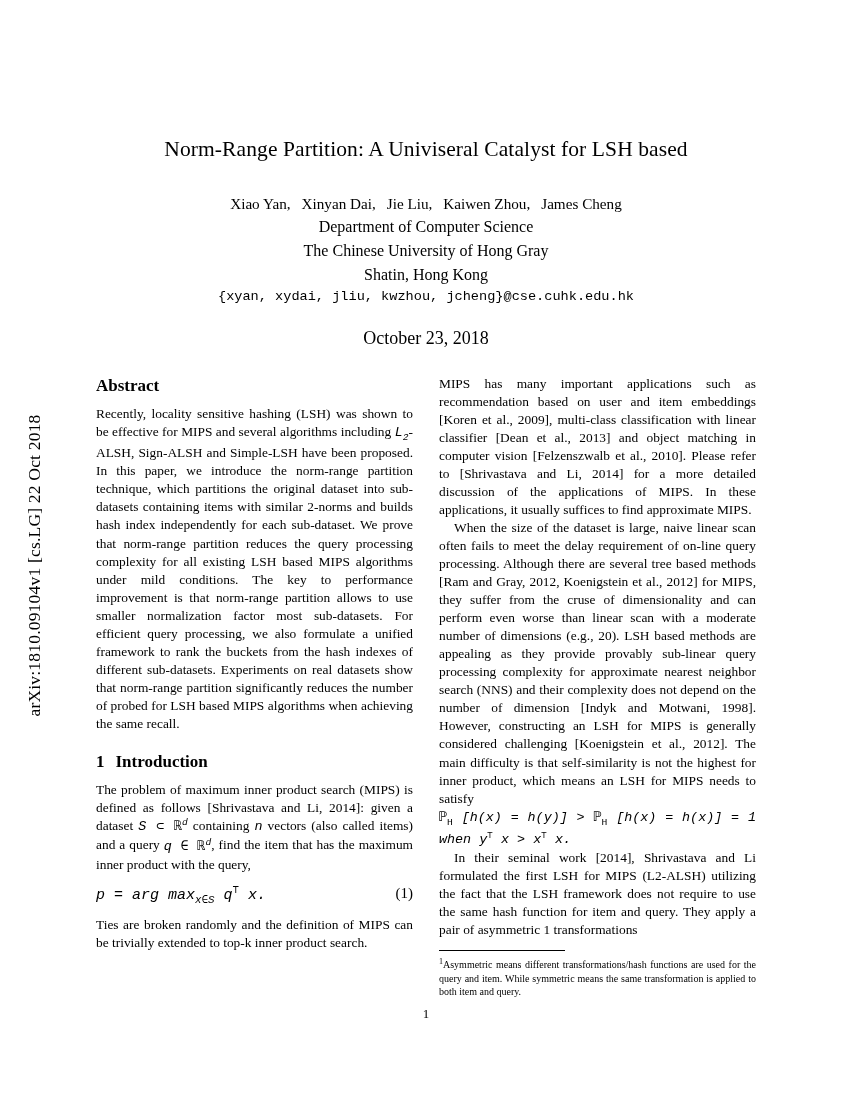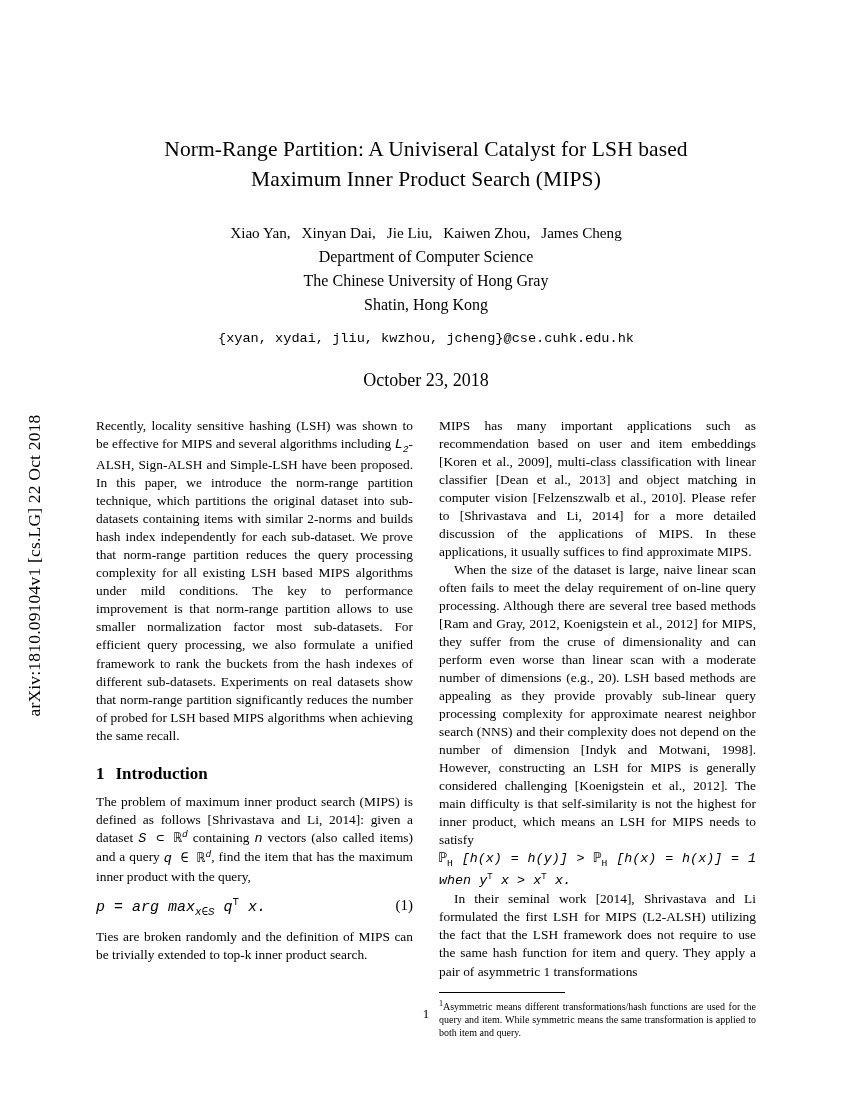--- a/index.html
+++ b/index.html
@@ -54,21 +54,21 @@
     text-align: center;
     font-size: 15.2px;
     line-height: 1.5;
   }
   .authors .names span { white-space: nowrap; }
   .authors .names span + span { margin-left: 11px; }
   .affil { font-size: 16px; }
   .email {
     font-family: "Liberation Mono", monospace;
     font-size: 13.6px;
-    margin-top: 12px;
+    margin-top: 0;
   }
   .date {
     margin-top: 20px;
     text-align: center;
     font-size: 18px;
   }
 
   .columns {
     margin-top: 26px;
     display: flex;
@@ -134,39 +134,39 @@
 <body>
 
 <div class="page">
 
   <div class="arxiv-stamp">arXiv:1810.09104v1  [cs.LG]  22 Oct 2018</div>
 
   <div class="content">
 
     <div class="title">
       <div>Norm-Range Partition: A Univiseral Catalyst for LSH based</div>
-      <div>Maximum Inner Product Search (MIPS)</div>
     </div>
 
     <div class="authors">
       <div class="names">
         <span>Xiao Yan,</span><span>Xinyan Dai,</span><span>Jie Liu,</span><span>Kaiwen Zhou,</span><span>James Cheng</span>
       </div>
       <div class="affil">Department of Computer Science</div>
       <div class="affil">The Chinese University of Hong Gray</div>
       <div class="affil">Shatin, Hong Kong</div>
       <div class="email">{xyan, xydai, jliu, kwzhou, jcheng}@cse.cuhk.edu.hk</div>
     </div>
 
     <div class="date">October 23, 2018</div>
 
     <div class="columns">
 
       <div class="col">
 
+        <div class="sec-head">Abstract</div>
 
         <p><span>Recently, locality sensitive hashing (LSH) was shown to be effective for MIPS and several algorithms including </span><span class="math"><span>L</span><sub>2</sub></span><span>-ALSH, Sign-ALSH and Simple-LSH have been proposed. In this paper, we introduce the norm-range partition technique, which partitions the original dataset into sub-datasets containing items with similar 2-norms and builds hash index independently for each sub-dataset. We prove that norm-range partition reduces the query processing complexity for all existing LSH based MIPS algorithms under mild conditions. The key to performance improvement is that norm-range partition allows to use smaller normalization factor most sub-datasets. For efficient query processing, we also formulate a unified framework to rank the buckets from the hash indexes of different sub-datasets. Experiments on real datasets show that norm-range partition significantly reduces the number of probed for LSH based MIPS algorithms when achieving the same recall.</span></p>
 
         <div class="sec-head numbered"><span class="num">1</span><span>Introduction</span></div>
 
         <p><span>The problem of maximum inner product search (MIPS) is defined as follows [Shrivastava and Li, 2014]: given a dataset </span><span class="math">S ⊂ ℝ<sup>d</sup></span><span> containing </span><span class="math">n</span><span> vectors (also called items) and a query </span><span class="math">q ∈ ℝ<sup>d</sup></span><span>, find the item that has the maximum inner product with the query,</span></p>
 
         <div class="equation">
           <span class="math">p = arg max<sub>x∈S</sub> q<sup class="up">⊤</sup> x.</span>
           <span class="eqno">(1)</span>

